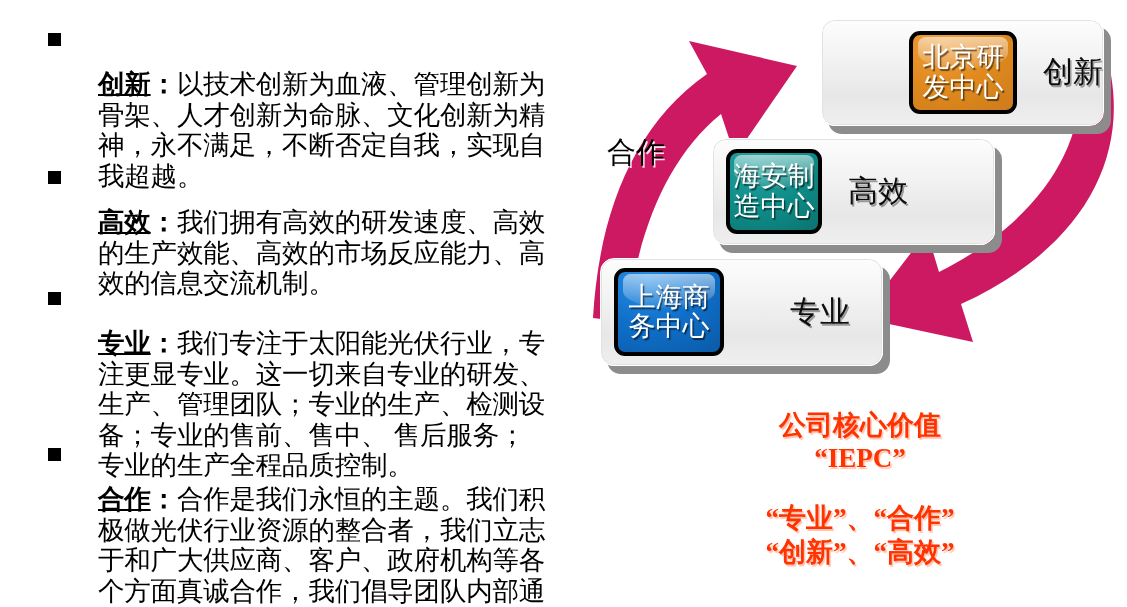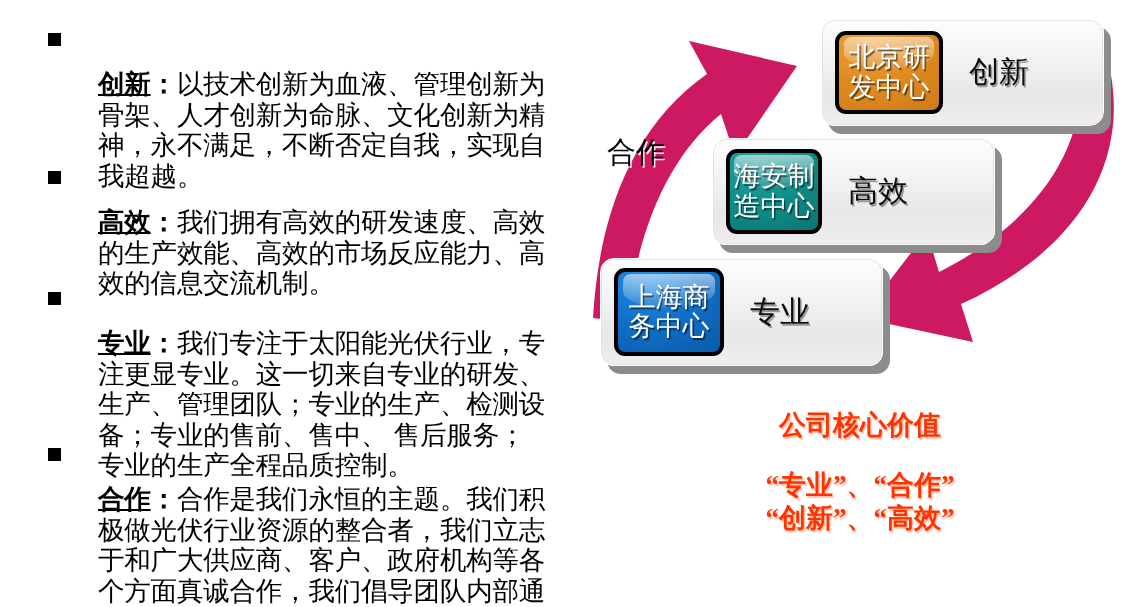--- a/index.html
+++ b/index.html
@@ -109,23 +109,23 @@
 
   .card-label {
     margin-left: 26px;
     font-size: 30px;
     color: #0d0d0d;
     font-family: "Liberation Serif", "DejaVu Serif", serif;
     text-shadow: 1.5px 1.5px 0.5px rgba(0,0,0,0.35);
     white-space: nowrap;
   }
 
-  #card-top { left: 246px; top: 19px;  width: 283px; height: 107px; padding-left: 13px; }
+  #card-top { left: 246px; top: 19px;  width: 283px; height: 107px; padding-left: 13px; justify-content: flex-end; }
   #card-mid { left: 137px; top: 138px; width: 283px; height: 107px; padding-left: 13px; }
-  #card-bot { left: 25px;  top: 258px; width: 283px; height: 108px; padding-left: 13px; }
+  #card-bot { left: 25px;  top: 258px; width: 283px; height: 108px; padding-left: 13px; gap: 40px; }
 
   #chip-top { width: 108px; height: 83px; }
   #chip-mid { width: 96px; height: 85px; }
   #chip-bot { width: 110px; height: 88px; }
 
   
   .arrow-label {
     position: absolute;
     left: 32px; top: 133px;
     font-size: 29px;
@@ -227,19 +227,20 @@
     <div class="card" id="card-bot">
       <div class="chip chip-blue" id="chip-bot">
         <span>上海商</span>
         <span>务中心</span>
       </div>
       <div class="card-label">专业</div>
     </div>
 
     <div class="caption">
       <div>公司核心价值</div>
+      <div>“IEPC”</div>
       <span class="gap"></span>
       <div>“专业”、“合作”</div>
       <div>“创新”、“高效”</div>
     </div>
 
   </div>
 </div>
 
 </body></html>

